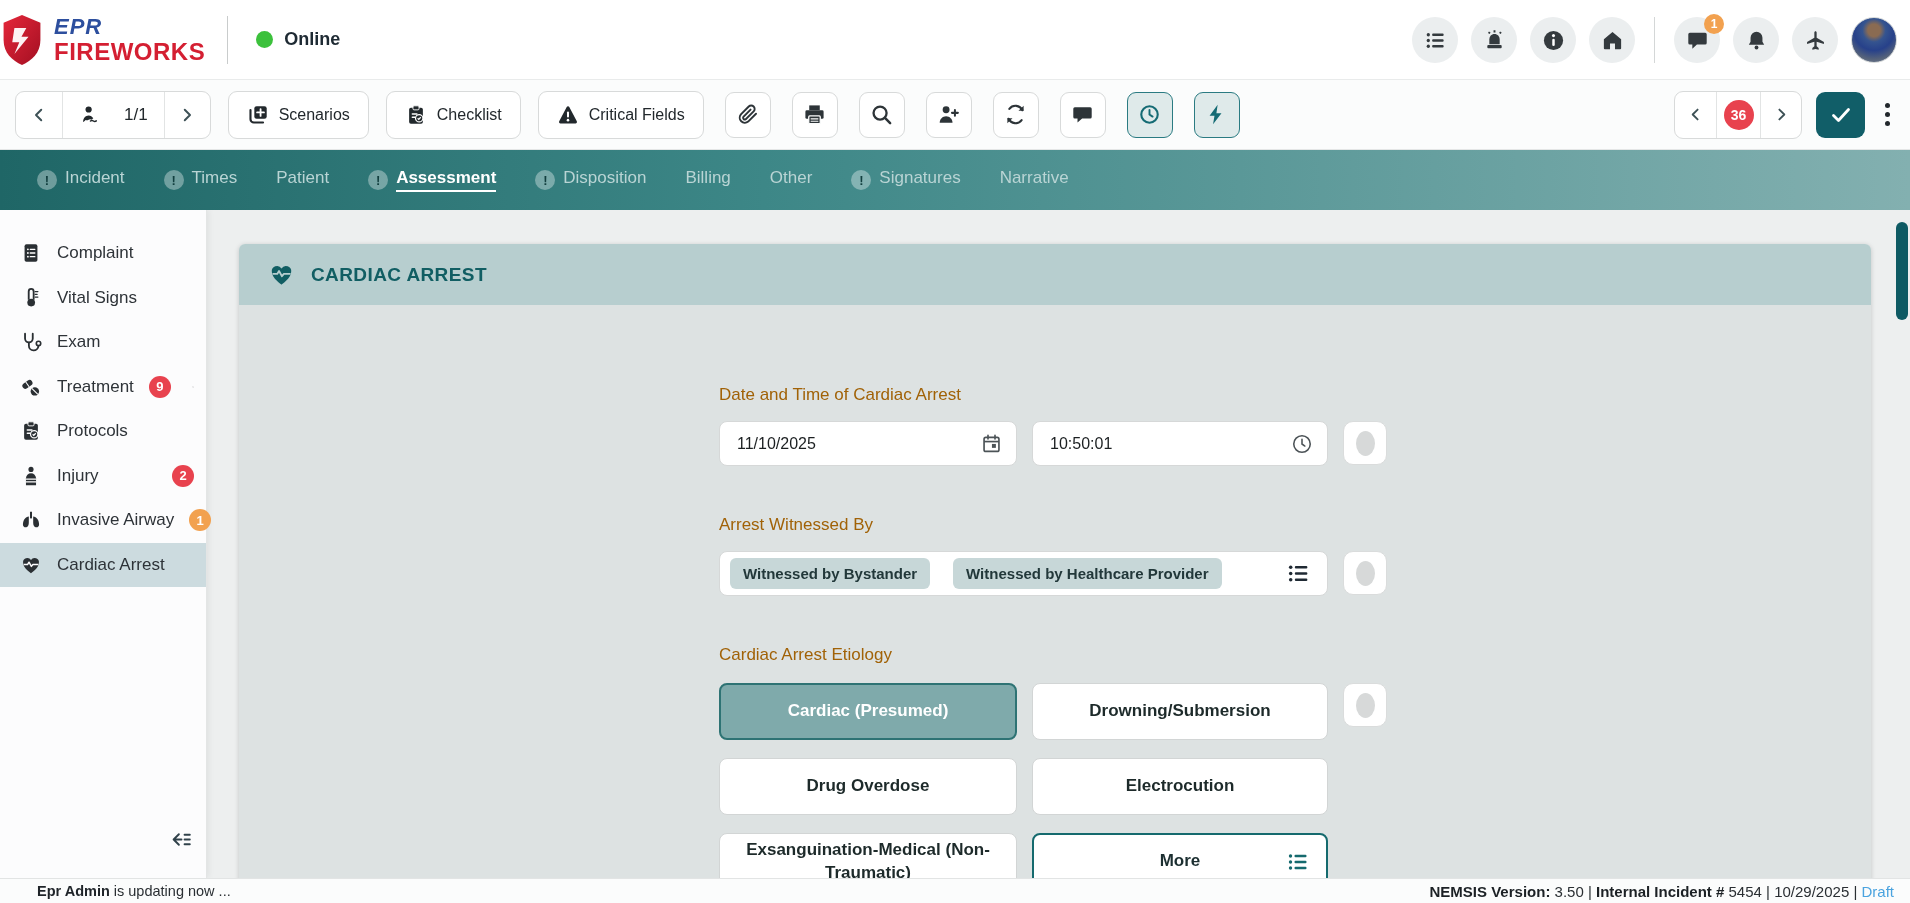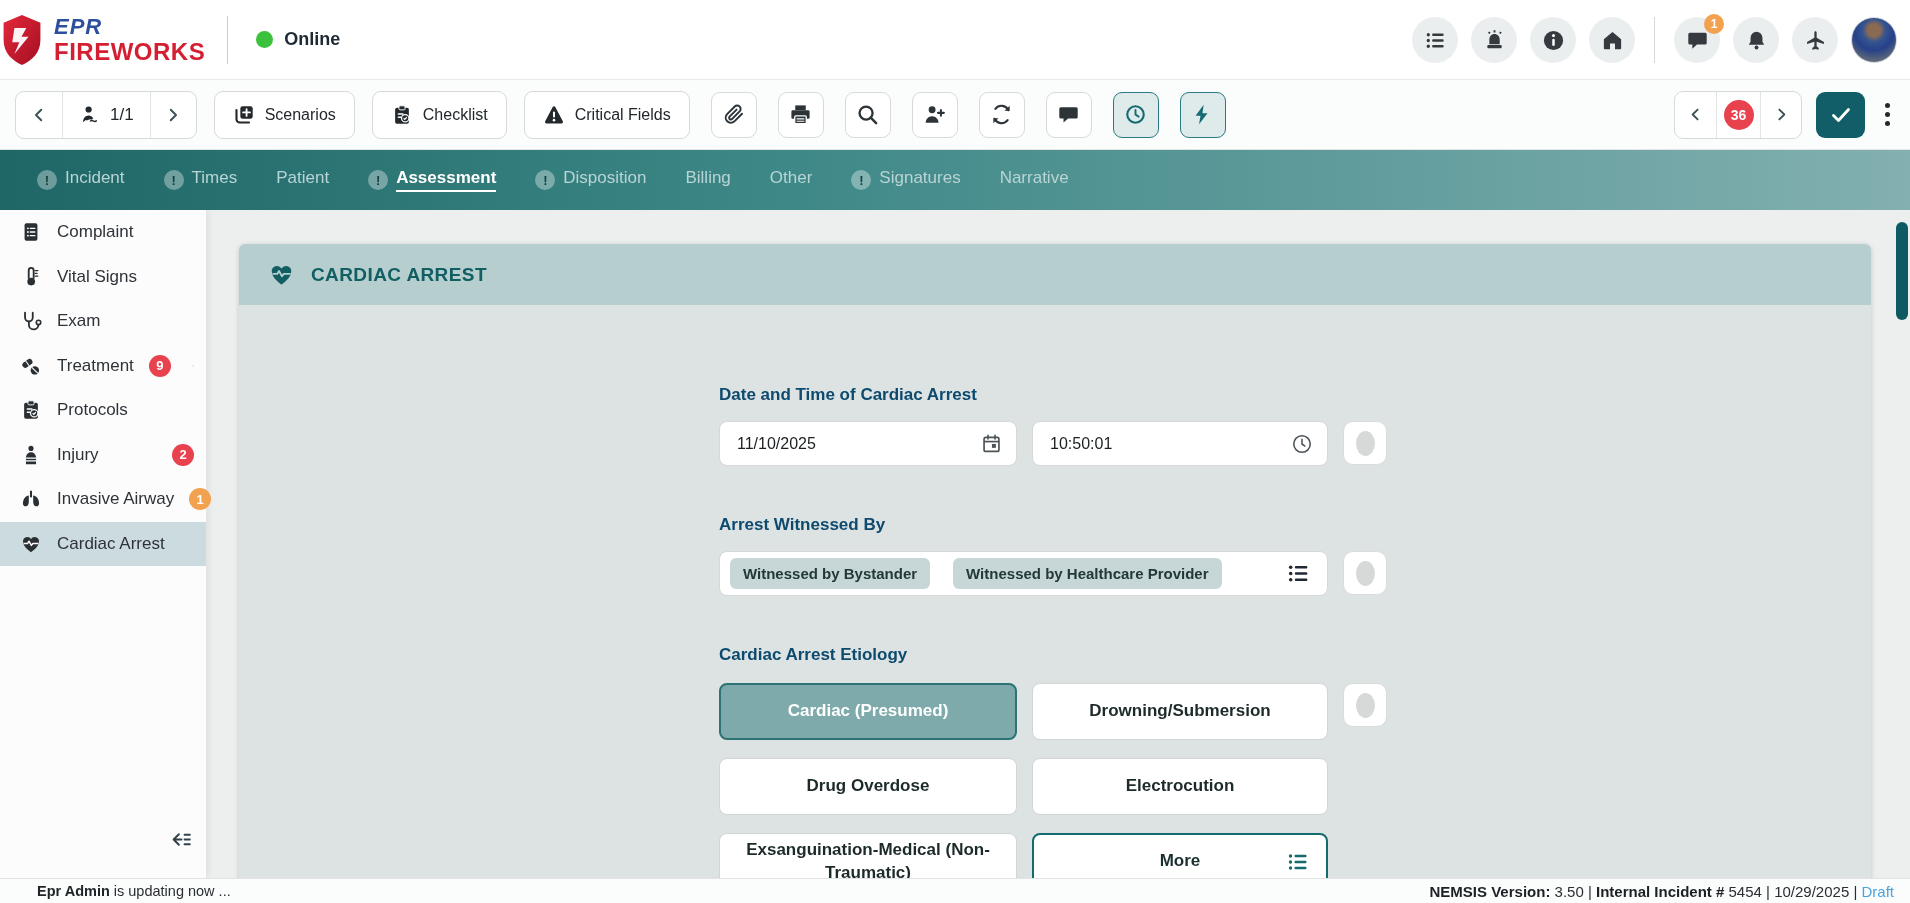--- a/index.html
+++ b/index.html
@@ -25,58 +25,58 @@
   .chat-badge { position:absolute; top:-3px; right:-4px; min-width:20px; height:20px; border-radius:10px; background:#f2a14f; color:#fff; font-size:12px; font-weight:bold; display:flex; align-items:center; justify-content:center; padding:0 5px; }
   .avatar { width:46px; height:46px; border-radius:50%; background:radial-gradient(circle at 50% 28%, #8a6b52 0 16%, #35548f 30%, #27418a 52%, #55627a 75%, #7d8799 100%); border:1px solid #d6d9d9; cursor:pointer; }
 
   
   .toolbar { position:absolute; left:0; top:80px; width:1910px; height:70px; background:#fbfcfc; border-bottom:1px solid #e4e6e6; display:flex; align-items:center; z-index:29; }
   .tb-left { display:flex; align-items:center; gap:17px; padding-left:15px; }
   .seg { display:flex; align-items:center; height:48px; background:#fff; border:1px solid #d8dada; border-radius:9px; overflow:hidden; }
   .seg-cell { height:100%; display:flex; align-items:center; justify-content:center; color:#3d5156; cursor:pointer; }
   .seg-cell + .seg-cell { border-left:1px solid #e2e4e4; }
   .seg-arrow { width:46px; }
-  .seg-mid { padding:0 16px; gap:9px; color:#22282c; font-size:17px; cursor:default;text-align:right; }
+  .seg-mid { padding:0 16px; gap:23px; color:#22282c; font-size:17px; cursor:default;text-align:right; }
   .tb-btn { height:48px; display:flex; align-items:center; gap:10px; padding:0 18px; background:#fff; border:1px solid #d8dada; border-radius:9px; font-size:16px; font-weight:normal; color:#22282c; cursor:pointer; }
   .tb-ic { width:46px; height:46px; display:flex; align-items:center; justify-content:center; background:#fff; border:1px solid #d8dada; border-radius:9px; color:#2d3438; cursor:pointer; margin-left:4px; }
   .tb-ic.active { background:#dfeaea; border:1.5px solid #2a7b82; color:#156b74; }
   .tb-right { position:absolute; right:14px; display:flex; align-items:center; gap:14px;margin-left:24px; }
   .badge-36 { width:30px; height:30px; border-radius:50%; background:#e8424e; color:#fff; font-size:14px; font-weight:bold; display:flex; align-items:center; justify-content:center; }
   .save-btn { width:49px; height:46px; border-radius:9px; background:#115e68; color:#fff; display:flex; align-items:center; justify-content:center; cursor:pointer; }
   .kebab { display:flex; flex-direction:column; gap:4px; padding:6px; cursor:pointer; }
   .kebab span { width:5px; height:5px; border-radius:50%; background:#22282c; }
 
   
   .tabbar { position:absolute; left:0; top:150px; width:1910px; height:60px; background:linear-gradient(90deg,#1f6666 0%,#3d8787 40%,#83b0b0 100%); display:flex; align-items:center; gap:39px; padding-left:37px; z-index:28; }
   .tab { display:flex; align-items:center; gap:8px; font-size:17px; color:#b9d4d4; cursor:pointer; height:60px; }
   .tab-label { padding-bottom:2px; border-bottom:2px solid transparent; }
   .tab.active { color:#ffffff; }
   .tab.active .tab-label { border-bottom-color:#ffffff; font-weight:600; }
   .tab-alert { width:20px; height:20px; border-radius:50%; background:rgba(255,255,255,.35); color:#123f3f; font-size:13px; font-weight:bold; display:flex; align-items:center; justify-content:center; }
 
   
-  .sidebar { position:absolute; left:0; top:210px; width:207px; height:668px; background:#fcfcfd; border-right:1px solid #e3e5e5; box-shadow:2px 0 6px rgba(0,0,0,.06); z-index:20; }
+  .sidebar { position:absolute; left:0; top:210px; width:207px; height:668px; background:#fcfcfd; border-right:1px solid #e3e5e5; box-shadow:2px 0 6px rgba(0,0,0,.06); z-index:20; padding-top:21px; }
   .side-item { height:44.5px; display:flex; align-items:center; gap:15px; padding:0 12px 0 20px; font-size:17px; color:#2e3338; cursor:pointer; }
   .side-item .lbl { flex:0 0 auto; }
   .side-item.selected { background:#ccdbdf; }
   .side-ic { width:22px; height:22px; color:#2a2f33; flex:0 0 auto; }
   .side-badge { min-width:22px; height:22px; border-radius:11px; color:#fff; font-size:13px; font-weight:bold; display:flex; align-items:center; justify-content:center; margin-left:auto; }
   .side-badge.red { background:#e8424e; }
   .side-badge.orange { background:#f2a14f; }
   .side-chev { color:#2a2f33; margin-left:6px; }
   .collapse-btn { position:absolute; right:14px; bottom:28px; color:#30414a; cursor:pointer; }
 
   
   .main { position:absolute; left:207px; top:210px; width:1703px; height:668px; background:#edefef; overflow:hidden; z-index:10; }
   .card { position:absolute; left:32px; top:34px; width:1632px; height:760px; border-radius:6px; box-shadow:0 1px 5px rgba(0,0,0,.18); overflow:hidden; }
   .card-header { height:61px; background:#b7cecf; display:flex; align-items:center; gap:16px; padding-left:29px; }
   .card-title { font-size:19px; font-weight:bold; letter-spacing:.4px; color:#115e63; }
   .card-header .ch-ic { color:#115e63; }
   .card-body { background:#dde2e2; height:699px; padding:80px 0 0 480px; }
-  .f-label { font-size:17px; font-weight:bold; color:#0c4a6e; line-height:20px; margin-bottom:16px; }
+  .f-label { font-size:17px; font-weight:normal; color:#a16207; line-height:20px; margin-bottom:16px; }
   .f-row { display:flex; align-items:flex-start; }
   .inp { height:45px; background:#fff; border:1px solid #d6d8d8; border-radius:8px; display:flex; align-items:center; padding:0 14px 0 17px; cursor:text; }
   .inp .val { font-size:16px; color:#1c2022; flex:1; }
   .inp .inp-ic { color:#4c5357; }
   .inp-date { width:298px; }
   .inp-time { width:296px; margin-left:15px; }
   .side-circle { width:44px; height:44px; background:#fff; border:1px solid #dadcdc; border-radius:10px; margin-left:15px; display:flex; align-items:center; justify-content:center; cursor:pointer; }
   .side-circle i { display:block; width:19px; height:25px; border-radius:50%; background:#d7d9d9; }
   .gap1 { height:49px; }
   .chips-box { width:609px; height:45px; background:#fff; border:1px solid #d6d8d8; border-radius:8px; display:flex; align-items:center; gap:23px; padding:0 16px 0 10px; cursor:pointer; }

